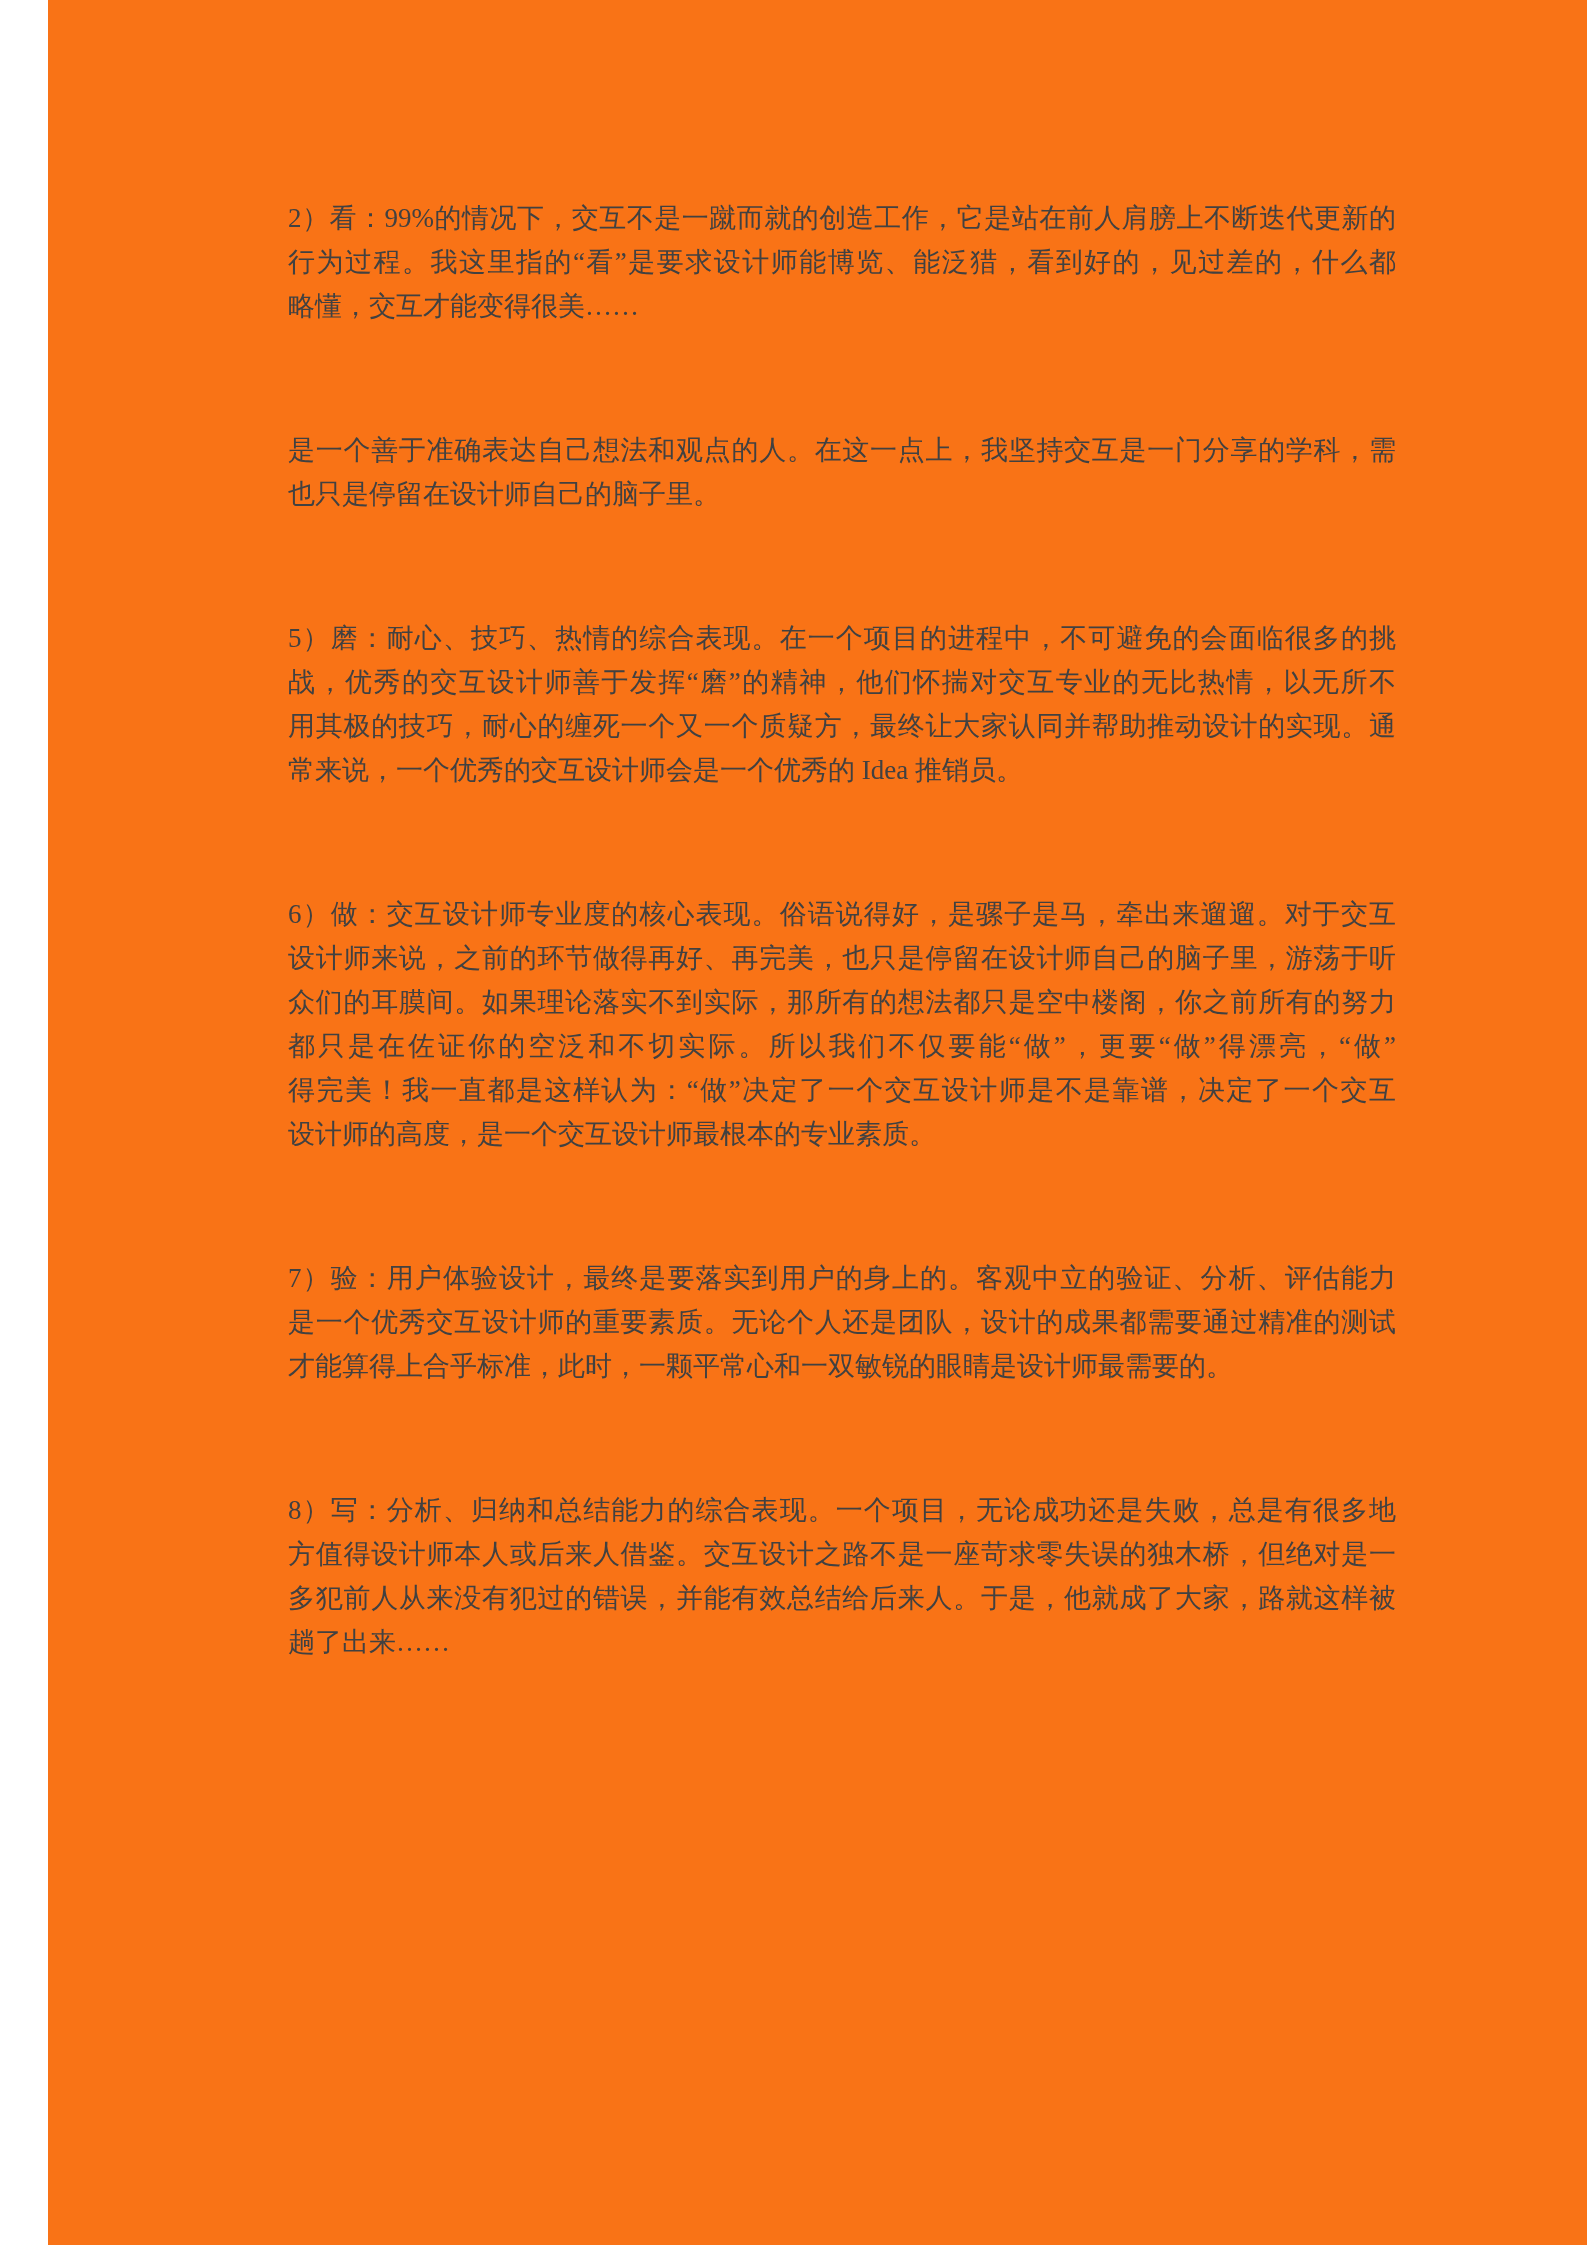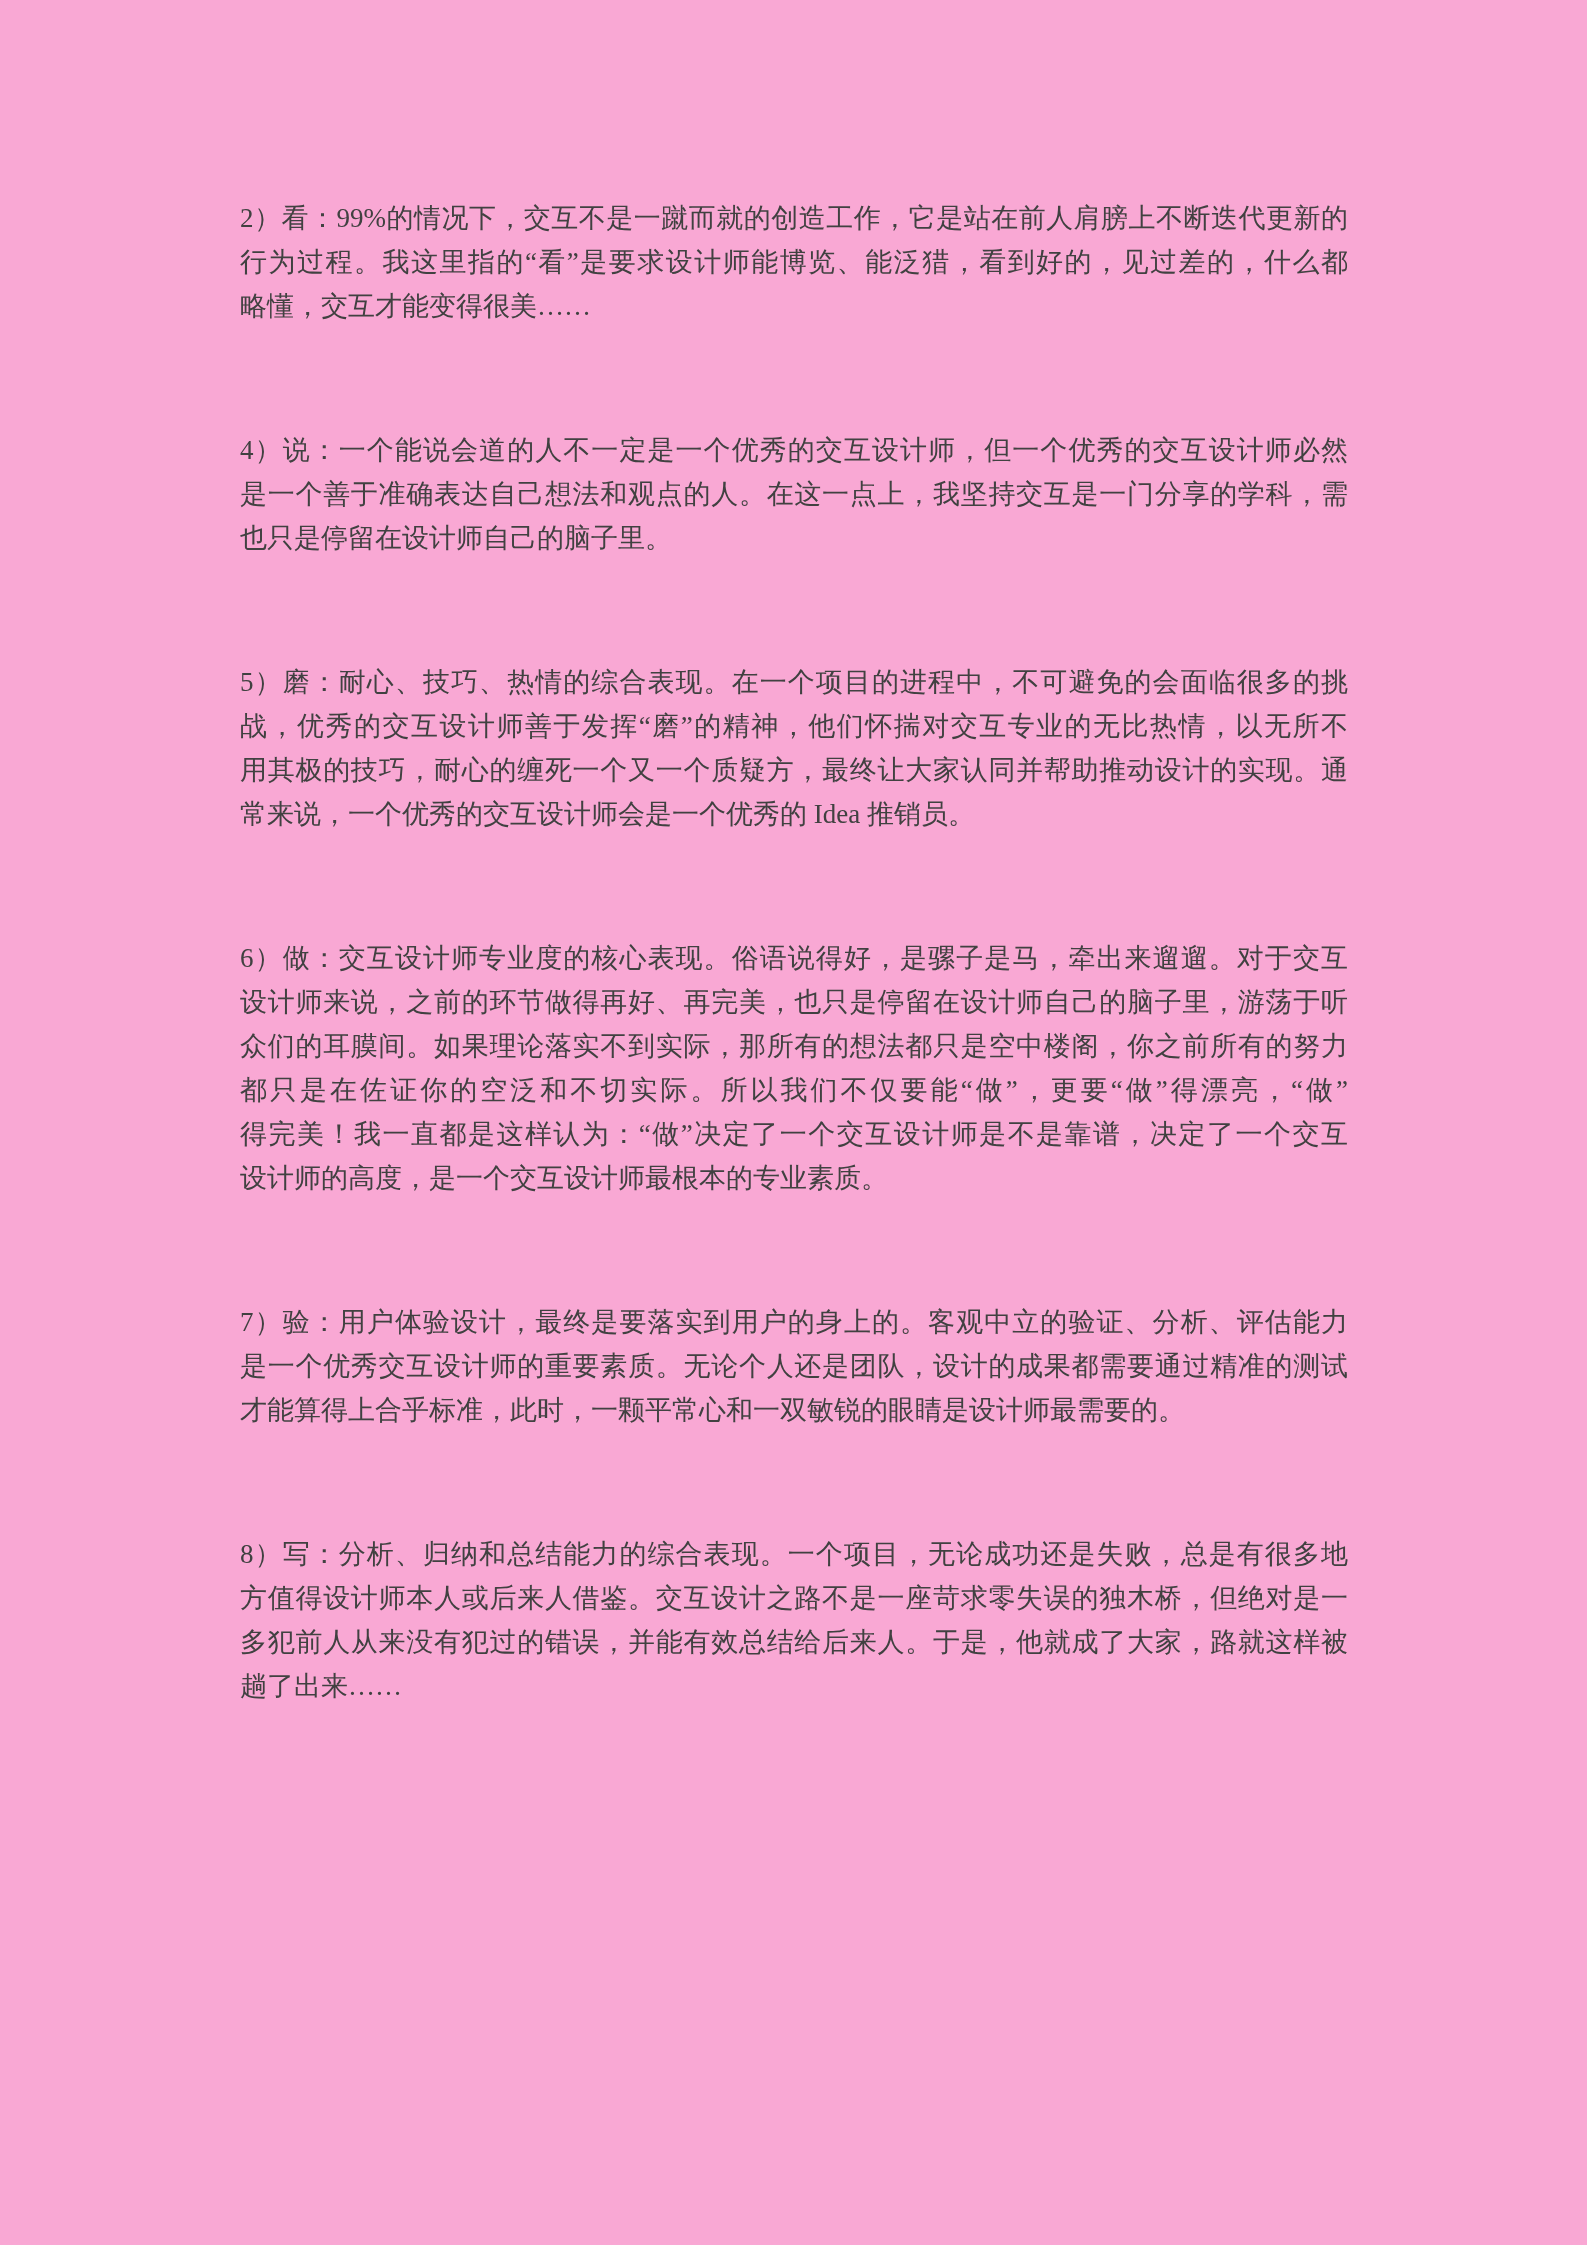--- a/index.html
+++ b/index.html
@@ -9,21 +9,22 @@
   }
   body {
     width: 1587px;
     height: 2245px;
     position: relative;
     overflow: hidden;
   }
   .page {
     position: absolute;
     inset: 0;
-    background: #f9a8d4;
+    background: #f97316;
+    margin-left: 48px;
   }
   .text-block {
     position: absolute;
     left: 240px;
     top: 196px;
     width: 1108px;
     font-family: "Liberation Serif", "DejaVu Serif", serif;
     font-size: 27px;
     color: #414141;
   }
@@ -51,21 +52,20 @@
   <main class="text-block" style="color: rgb(65, 65, 65);">
 
     <p class="para">
       <span class="line">2）看：99%的情况下，交互不是一蹴而就的创造工作，它是站在前人肩膀上不断迭代更新的</span>
       <span class="line">行为过程。我这里指的“看”是要求设计师能博览、能泛猎，看到好的，见过差的，什么都</span>
       <span class="line">略懂，交互才能变得很美……</span>
     </p>
 
 
     <p class="para">
-      <span class="line">4）说：一个能说会道的人不一定是一个优秀的交互设计师，但一个优秀的交互设计师必然</span>
       <span class="line">是一个善于准确表达自己想法和观点的人。在这一点上，我坚持交互是一门分享的学科，需</span>
       <span class="line">也只是停留在设计师自己的脑子里。</span>
     </p>
 
     <p class="para">
       <span class="line">5）磨：耐心、技巧、热情的综合表现。在一个项目的进程中，不可避免的会面临很多的挑</span>
       <span class="line">战，优秀的交互设计师善于发挥“磨”的精神，他们怀揣对交互专业的无比热情，以无所不</span>
       <span class="line">用其极的技巧，耐心的缠死一个又一个质疑方，最终让大家认同并帮助推动设计的实现。通</span>
       <span class="line">常来说，一个优秀的交互设计师会是一个优秀的 Idea 推销员。</span>
     </p>

